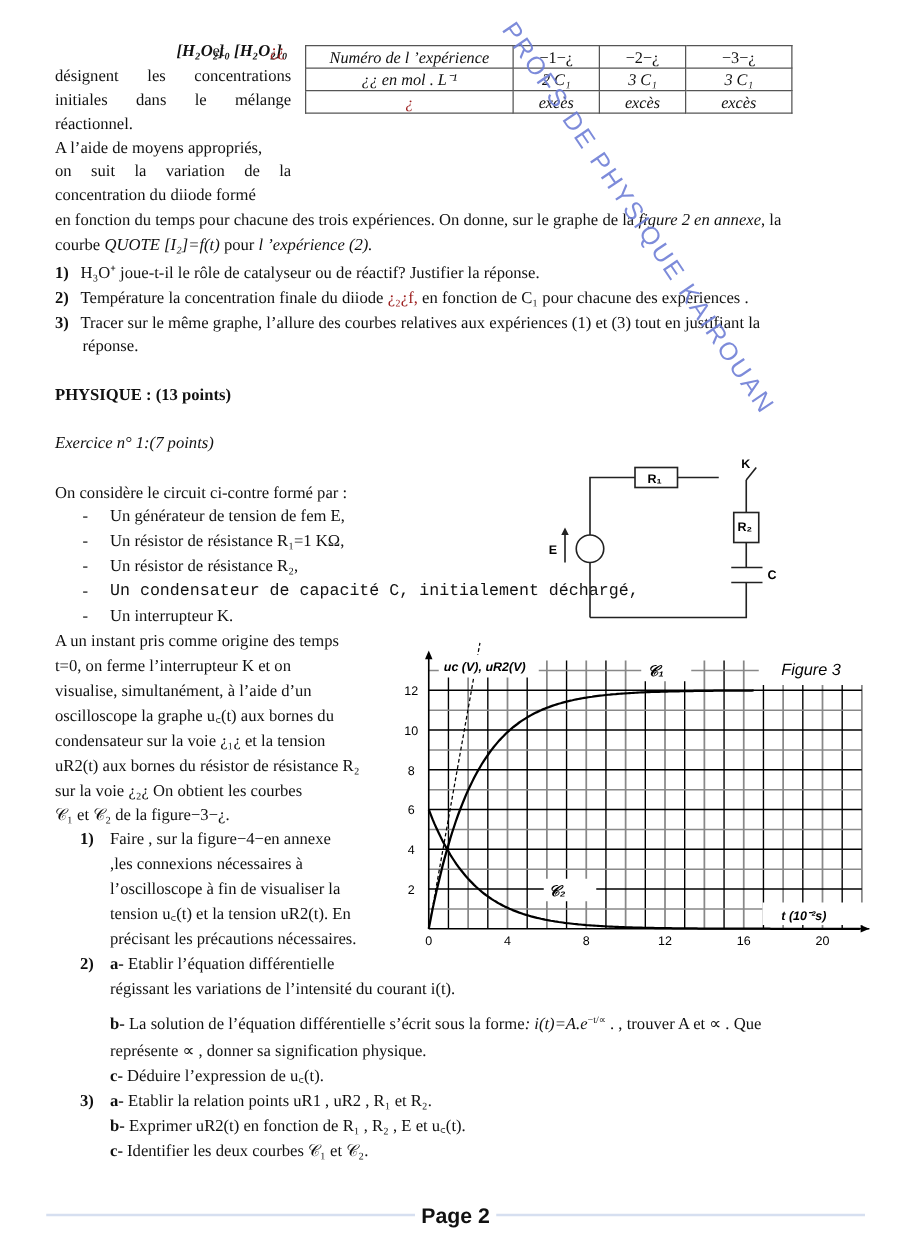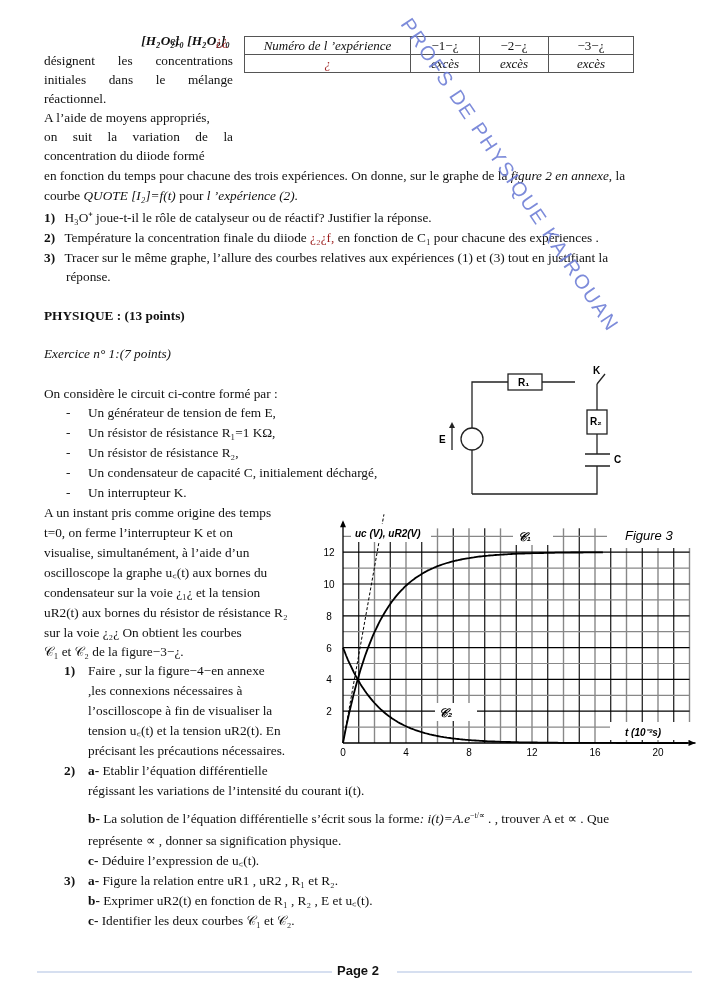--- a/index.html
+++ b/index.html
@@ -14,21 +14,21 @@
   table.exp { position:absolute; left:244px; top:36px; border-collapse:collapse; font-size:13px;border-radius:32px; }
   table.exp td { border:1px solid #555; height:17px; padding:0 4px; text-align:center; line-height:17px; }
   table.exp td.h { width:157px; font-style:italic; }
   table.exp td.c { width:60px; }
   table.exp td.c3 { width:76px; }
   .watermark { position:absolute; left:415px; top:14px; transform-origin:0 0; transform:rotate(56deg);
                color:#6f7fd6; font-family:"Liberation Sans", sans-serif; font-size:20px; letter-spacing:2px;
                white-space:nowrap; opacity:0.9; }
   .numlbl { position:absolute; font-weight:bold; }
   .footer-rule { position:absolute; height:2px; background:#d6dff0; top:971px; }
-  .footer-text { position:absolute; left:337px; top:963px; font-weight:bold; font-size:13px;
+  .footer-text { position:absolute; left:337px; top:963px; font-weight:bold; font-size:17px;
                  font-family:"Liberation Sans", sans-serif; }
   svg text { font-family:"Liberation Sans", sans-serif; }
 </style>
 </head>
 <body>
 
 <div class="line" style="left:40px;top:33px;width:190px;text-align:right;">
   <span class="it b">[H₂O₂]₀ [H₂O₂]₀</span>
   <span style="position:absolute;left:130px;">et</span>
   <span class="red" style="position:absolute;left:176px;">¿¿</span>
@@ -52,20 +52,26 @@
 
 <table class="exp">
   <tbody>
       <tr>
     <td class="h">Numéro de l ’expérience</td>
     <td class="c red-wrap"><span>−1−¿</span></td>
     <td class="c"><span>−2−¿</span></td>
     <td class="c3"><span>−3−¿</span></td>
   </tr>
   <tr>
+    <td class="h">¿¿ en mol . L⁻¹</td>
+    <td class="c it">2 C₁</td>
+    <td class="c it">3 C₁</td>
+    <td class="c3 it">3 C₁</td>
+  </tr>
+  <tr>
     <td class="h red">¿</td>
     <td class="c it">excès</td>
     <td class="c it">excès</td>
     <td class="c3 it">excès</td>
   </tr>
 </tbody>
   </table>
 
 <div class="line" style="left:44px;top:210px;">
   <span class="b">1)</span>
@@ -86,21 +92,21 @@
 <div class="watermark">PROFS DE PHYSIQUE KAIROUAN</div>
 
 <div class="line b" style="left:44px;top:308px;">PHYSIQUE : (13 points)</div>
 <div class="line it" style="left:44px;top:346px;">Exercice n° 1:(7 points)</div>
 <div class="line" style="left:44px;top:386px;">On considère le circuit ci-contre formé par :</div>
 
 <div>
   <div class="line" style="left:66px;top:405px;"><span>-</span><span style="position:absolute;left:22px;">Un générateur de tension de fem E,</span></div>
   <div class="line" style="left:66px;top:425px;"><span>-</span><span style="position:absolute;left:22px;">Un résistor de résistance R₁=1 KΩ,</span></div>
   <div class="line" style="left:66px;top:445px;"><span>-</span><span style="position:absolute;left:22px;">Un résistor de résistance R₂,</span></div>
-  <div class="line" style="left:66px;top:465px;"><span>-</span><span style="position:absolute;left:22px;">Un condensateur de capacité C, initialement déchargé,</span></div>
+  <div class="line" style="left:66px;top:465px;"><span>-</span><span style="position:absolute;left:22px;font-family:Liberation Mono, monospace;">Un condensateur de capacité C, initialement déchargé,</span></div>
   <div class="line" style="left:66px;top:485px;"><span>-</span><span style="position:absolute;left:22px;">Un interrupteur K.</span></div>
 </div>
 
 <svg class="abs" style="left:430px;top:362px;" width="200" height="140" viewBox="0 0 200 140">
   <g stroke="#222" stroke-width="1.3" fill="none">
     <path d="M42 132 L42 20 L78 20"></path>
     <rect x="78" y="12" width="34" height="16"></rect>
     <path d="M112 20 L145 20"></path>
     <path d="M167 22 L175 12"></path>
     <path d="M167 22 L167 48"></path>
@@ -230,21 +236,21 @@
   <div class="line" style="left:88px;top:853px;">
     <span class="b">c-</span>
     <span>Déduire l’expression de u꜀(t).</span>
   </div>
 </div>
 
 <div>
   <div class="numlbl" style="left:64px;top:873px;">3)</div>
   <div class="line" style="left:88px;top:873px;">
     <span class="b">a-</span>
-    <span>Figure la relation entre uR1 , uR2 , R₁ et R₂.</span>
+    <span>Etablir la relation points uR1 , uR2 , R₁ et R₂.</span>
   </div>
   <div class="line" style="left:88px;top:893px;">
     <span class="b">b-</span>
     <span>Exprimer uR2(t) en fonction de R₁ , R₂ , E et u꜀(t).</span>
   </div>
   <div class="line" style="left:88px;top:913px;">
     <span class="b">c-</span>
     <span>Identifier les deux courbes 𝒞₁ et 𝒞₂.</span>
   </div>
 </div>

